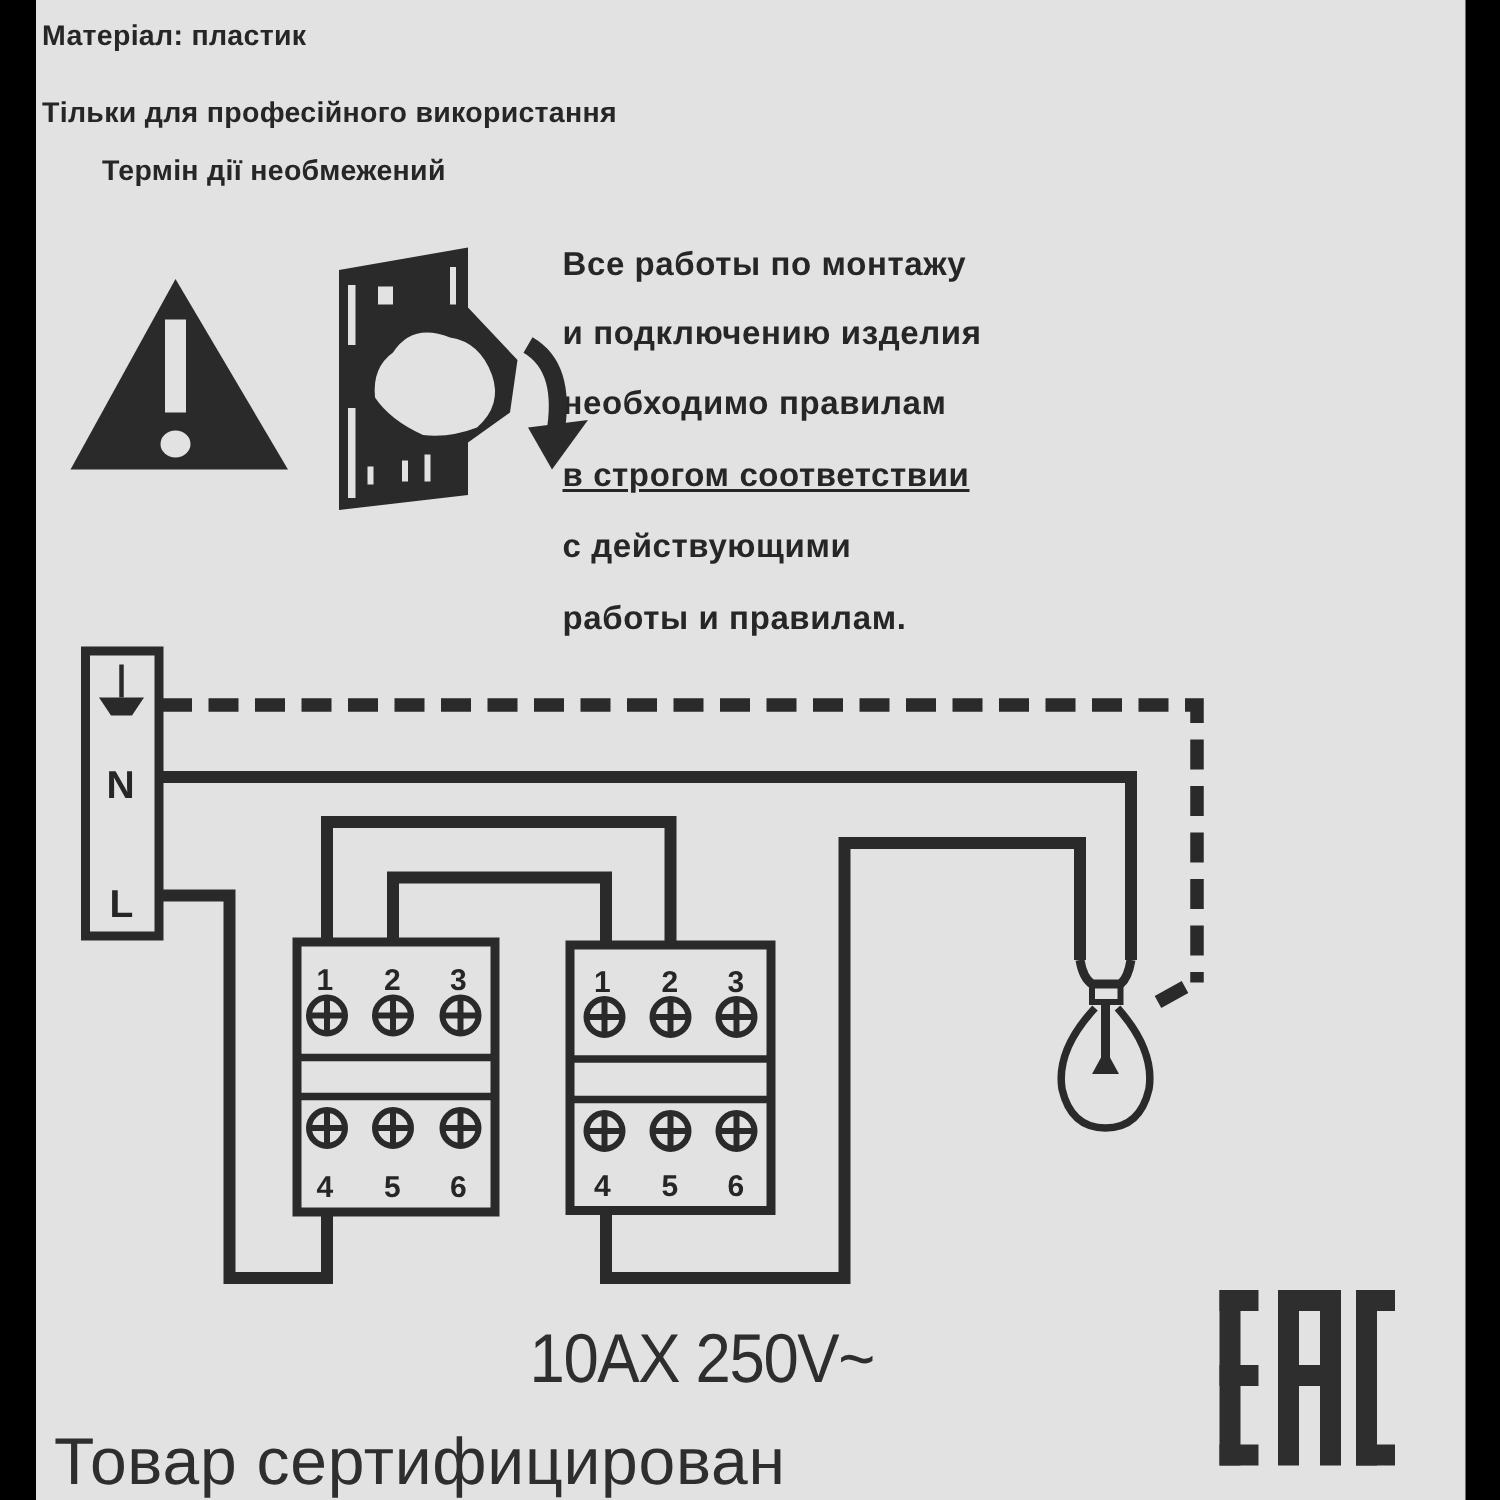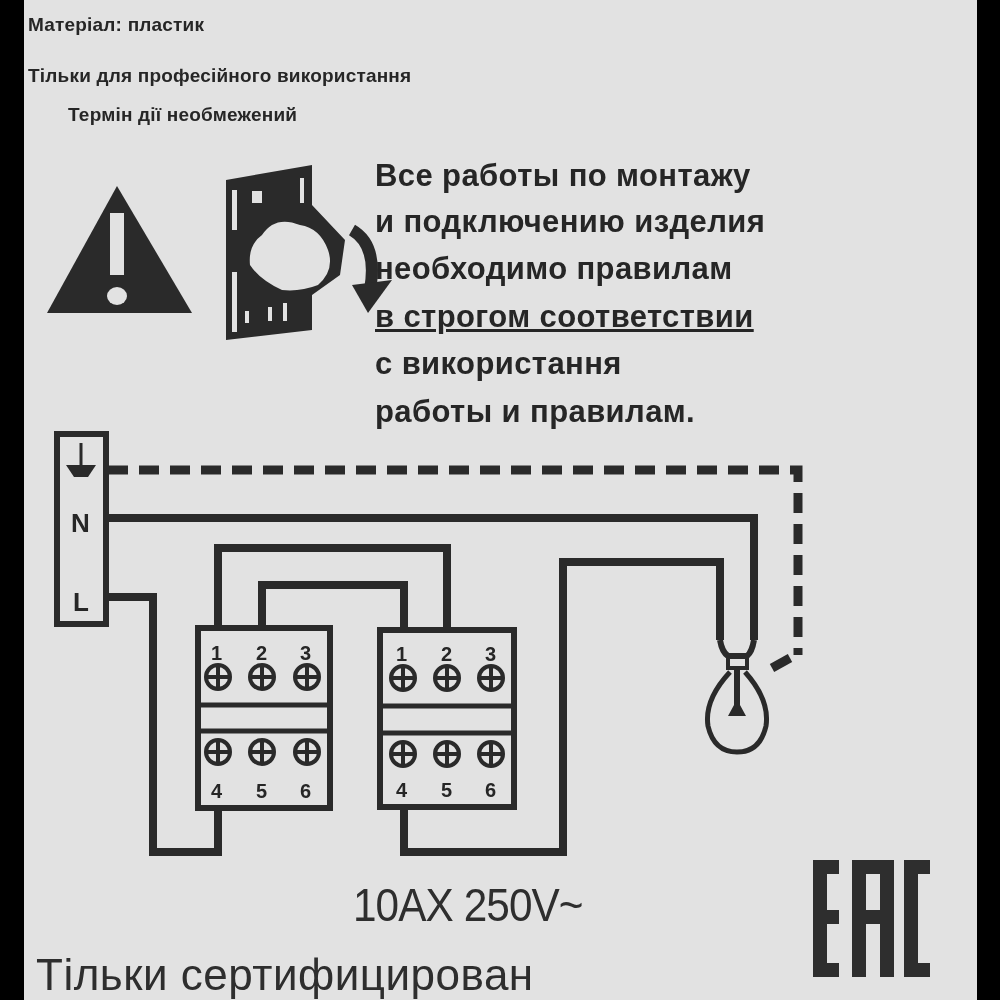--- a/index.html
+++ b/index.html
@@ -1,39 +1,39 @@
 <!DOCTYPE html>
 <html><head>
 <meta charset="utf-8">
 <style>
   html, body { margin:0; padding:0; }
   body { width:1000px; height:1000px; background:#000; position:relative; overflow:hidden; }
   #sheet { position:absolute; left:24px; top:0; width:953px; height:1000px; background:#e2e2e2; }
   .txt { position:absolute; color:#262626; font-family:"Liberation Sans", sans-serif; font-weight:bold; white-space:nowrap; }
   .head { left:28px; font-size:19px; letter-spacing:0.2px; }
-  .warn { left:375px; font-size:31px; line-height:48px; letter-spacing:0.4px; }
+  .warn { left:375px; font-size:22px; line-height:48px; letter-spacing:0.4px; }
   .rating { left:353px; top:878px; font-size:46px; font-weight:normal; color:#2e2e2e; letter-spacing:-1px; transform:scaleX(0.92); transform-origin:left top; }
   .cert { left:36px; top:950px; font-size:44px; font-weight:normal; color:#2e2e2e; letter-spacing:0.5px; }
   svg { position:absolute; left:0; top:0; }
   .lbl { font-family:"Liberation Sans", sans-serif; font-weight:bold; fill:#262626; }
 </style>
 </head>
 <body>
 
 <div id="sheet"></div>
 
 <div class="txt head" style="top:14px;">Матеріал: пластик</div>
 <div class="txt head" style="top:65px;">Тільки для професійного використання</div>
 <div class="txt head" style="top:104px;margin-left:40px;">Термін дії необмежений</div>
 
 <div class="txt warn" style="top:152px;">Все работы по монтажу</div>
 <div class="txt warn" style="top:198px;">и подключению изделия</div>
 <div class="txt warn" style="top:245px;">необходимо правилам</div>
 <div class="txt warn" style="top:293px;text-decoration:underline;">в строгом соответствии</div>
-<div class="txt warn" style="top:340px;">с використання</div>
+<div class="txt warn" style="top:340px;">с действующими</div>
 <div class="txt warn" style="top:388px;">работы и правилам.</div>
 
 <svg width="1000" height="1000" viewBox="0 0 1000 1000">
 
   <g>
     <polygon points="117,186 47,313 192,313" fill="#2a2a2a"></polygon>
     <rect x="110" y="213" width="14" height="62" fill="#e2e2e2"></rect>
     <ellipse cx="117" cy="296" rx="10" ry="9" fill="#e2e2e2"></ellipse>
   </g>
 
@@ -162,13 +162,13 @@
     <rect x="852" y="860" width="42" height="14"></rect>
     <rect x="852" y="910" width="42" height="14"></rect>
 
     <rect x="904" y="860" width="14" height="117"></rect>
     <rect x="904" y="860" width="26" height="14"></rect>
     <rect x="904" y="963" width="26" height="14"></rect>
   </g>
 </svg>
 
 <div class="txt rating">10AX 250V~</div>
-<div class="txt cert">Тільки сертифицирован</div>
+<div class="txt cert">Товар сертифицирован</div>
 
 </body></html>

